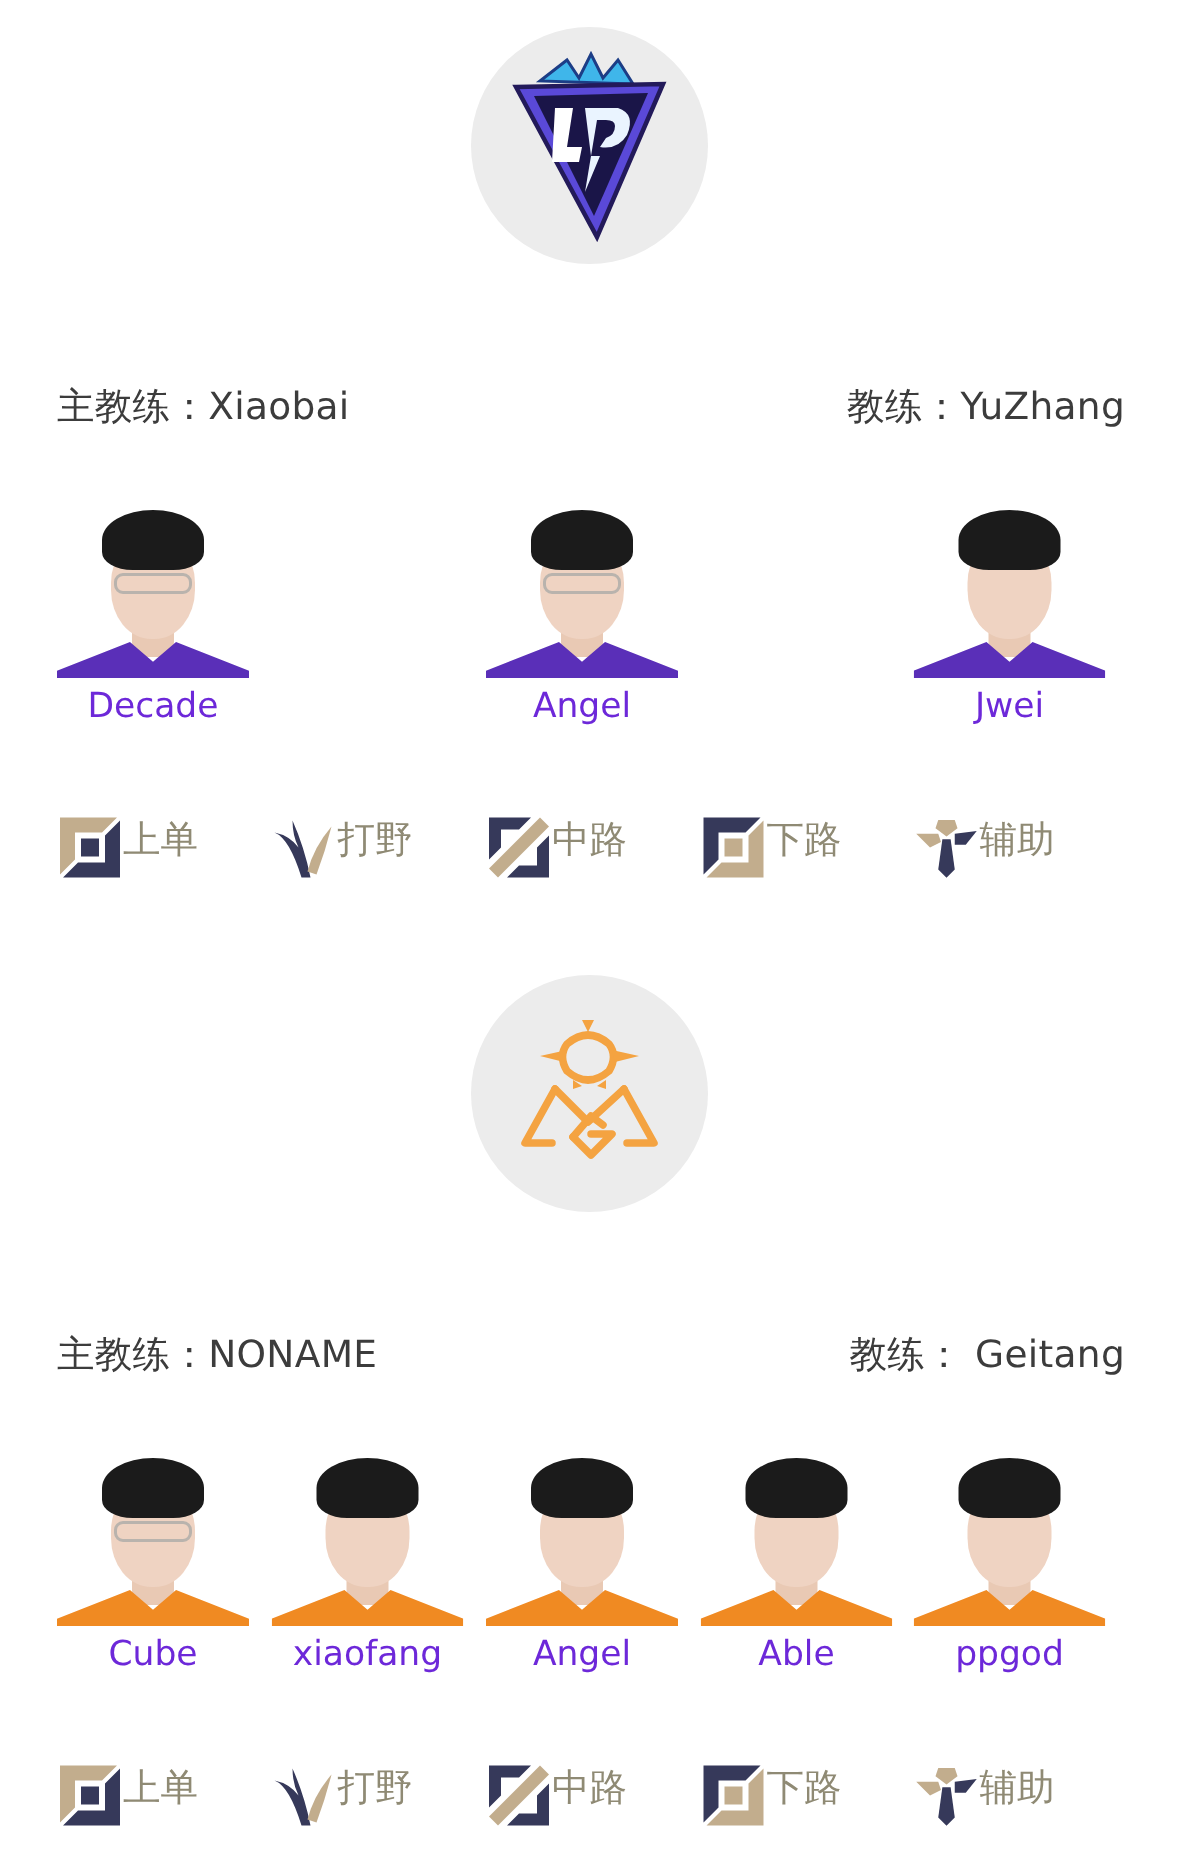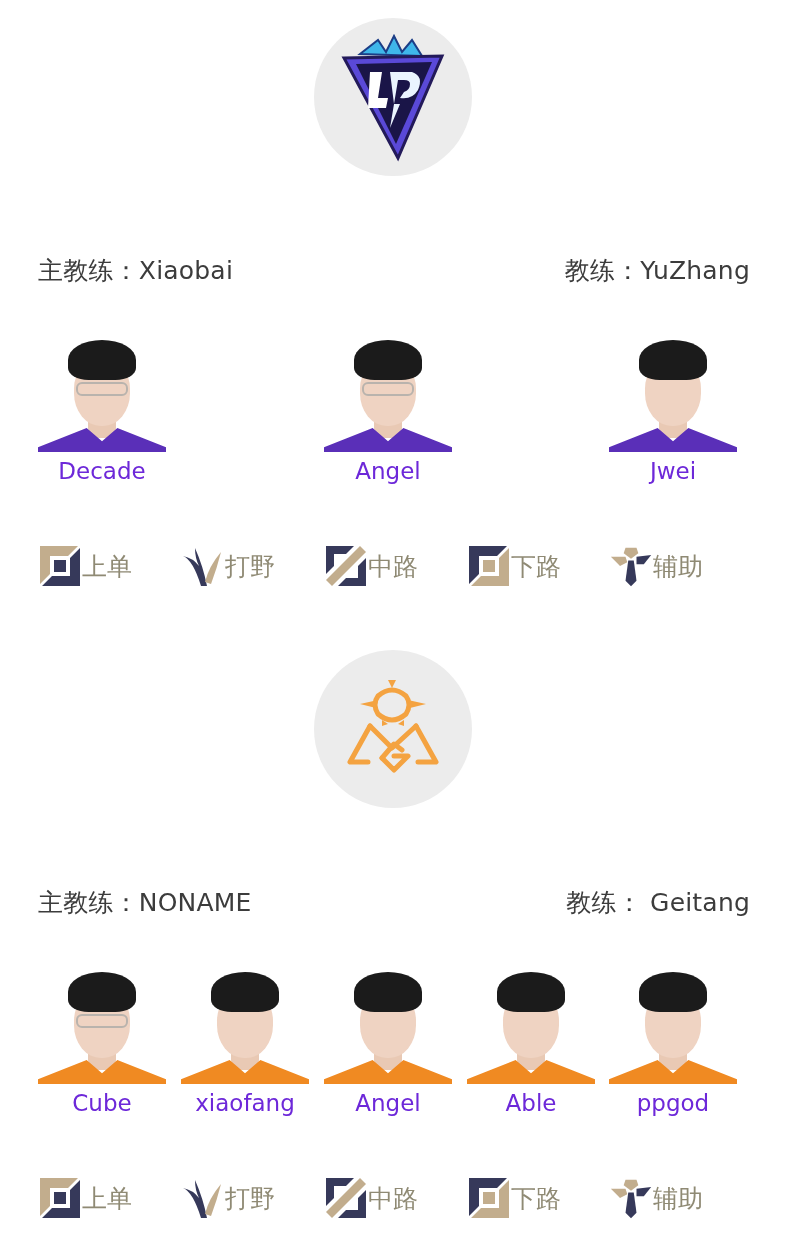--- a/index.html
+++ b/index.html
@@ -49,21 +49,21 @@
   .portrait .glasses {
     position: absolute; left: 38px; top: 46px; width: 52px; height: 14px;
     border: 2px solid #b9b3ad; border-radius: 6px; box-sizing: border-box;
   }
   .pname {
     margin-top: 6px; text-align: center; font-size: 23px; color: #6d28d9;
     white-space: nowrap;
   }
 
   .roles { position: absolute; top: 543px; left: 38px; width: 720px; height: 46px; }
-  .role { position: absolute; top: 0; height: 46px; display: flex; align-items: center; }
+  .role { position: absolute; top: 0; height: 46px; display: flex; }
   .role svg { display: block; width: 44px; height: 44px; }
   .role .rlabel { font-size: 25px; color: #8f8a74; margin-left: 0px; }
 </style>
 </head>
 <body>
 
 <section class="team t1">
   <div class="logo-wrap">
     <svg width="110" height="130" viewBox="0 0 110 130">
       <path d="M22 22 L40 8 L48 20 L56 4 L64 20 L74 8 L84 24 Z" fill="#3fb6ea" stroke="#1c3d86" stroke-width="2"></path>

